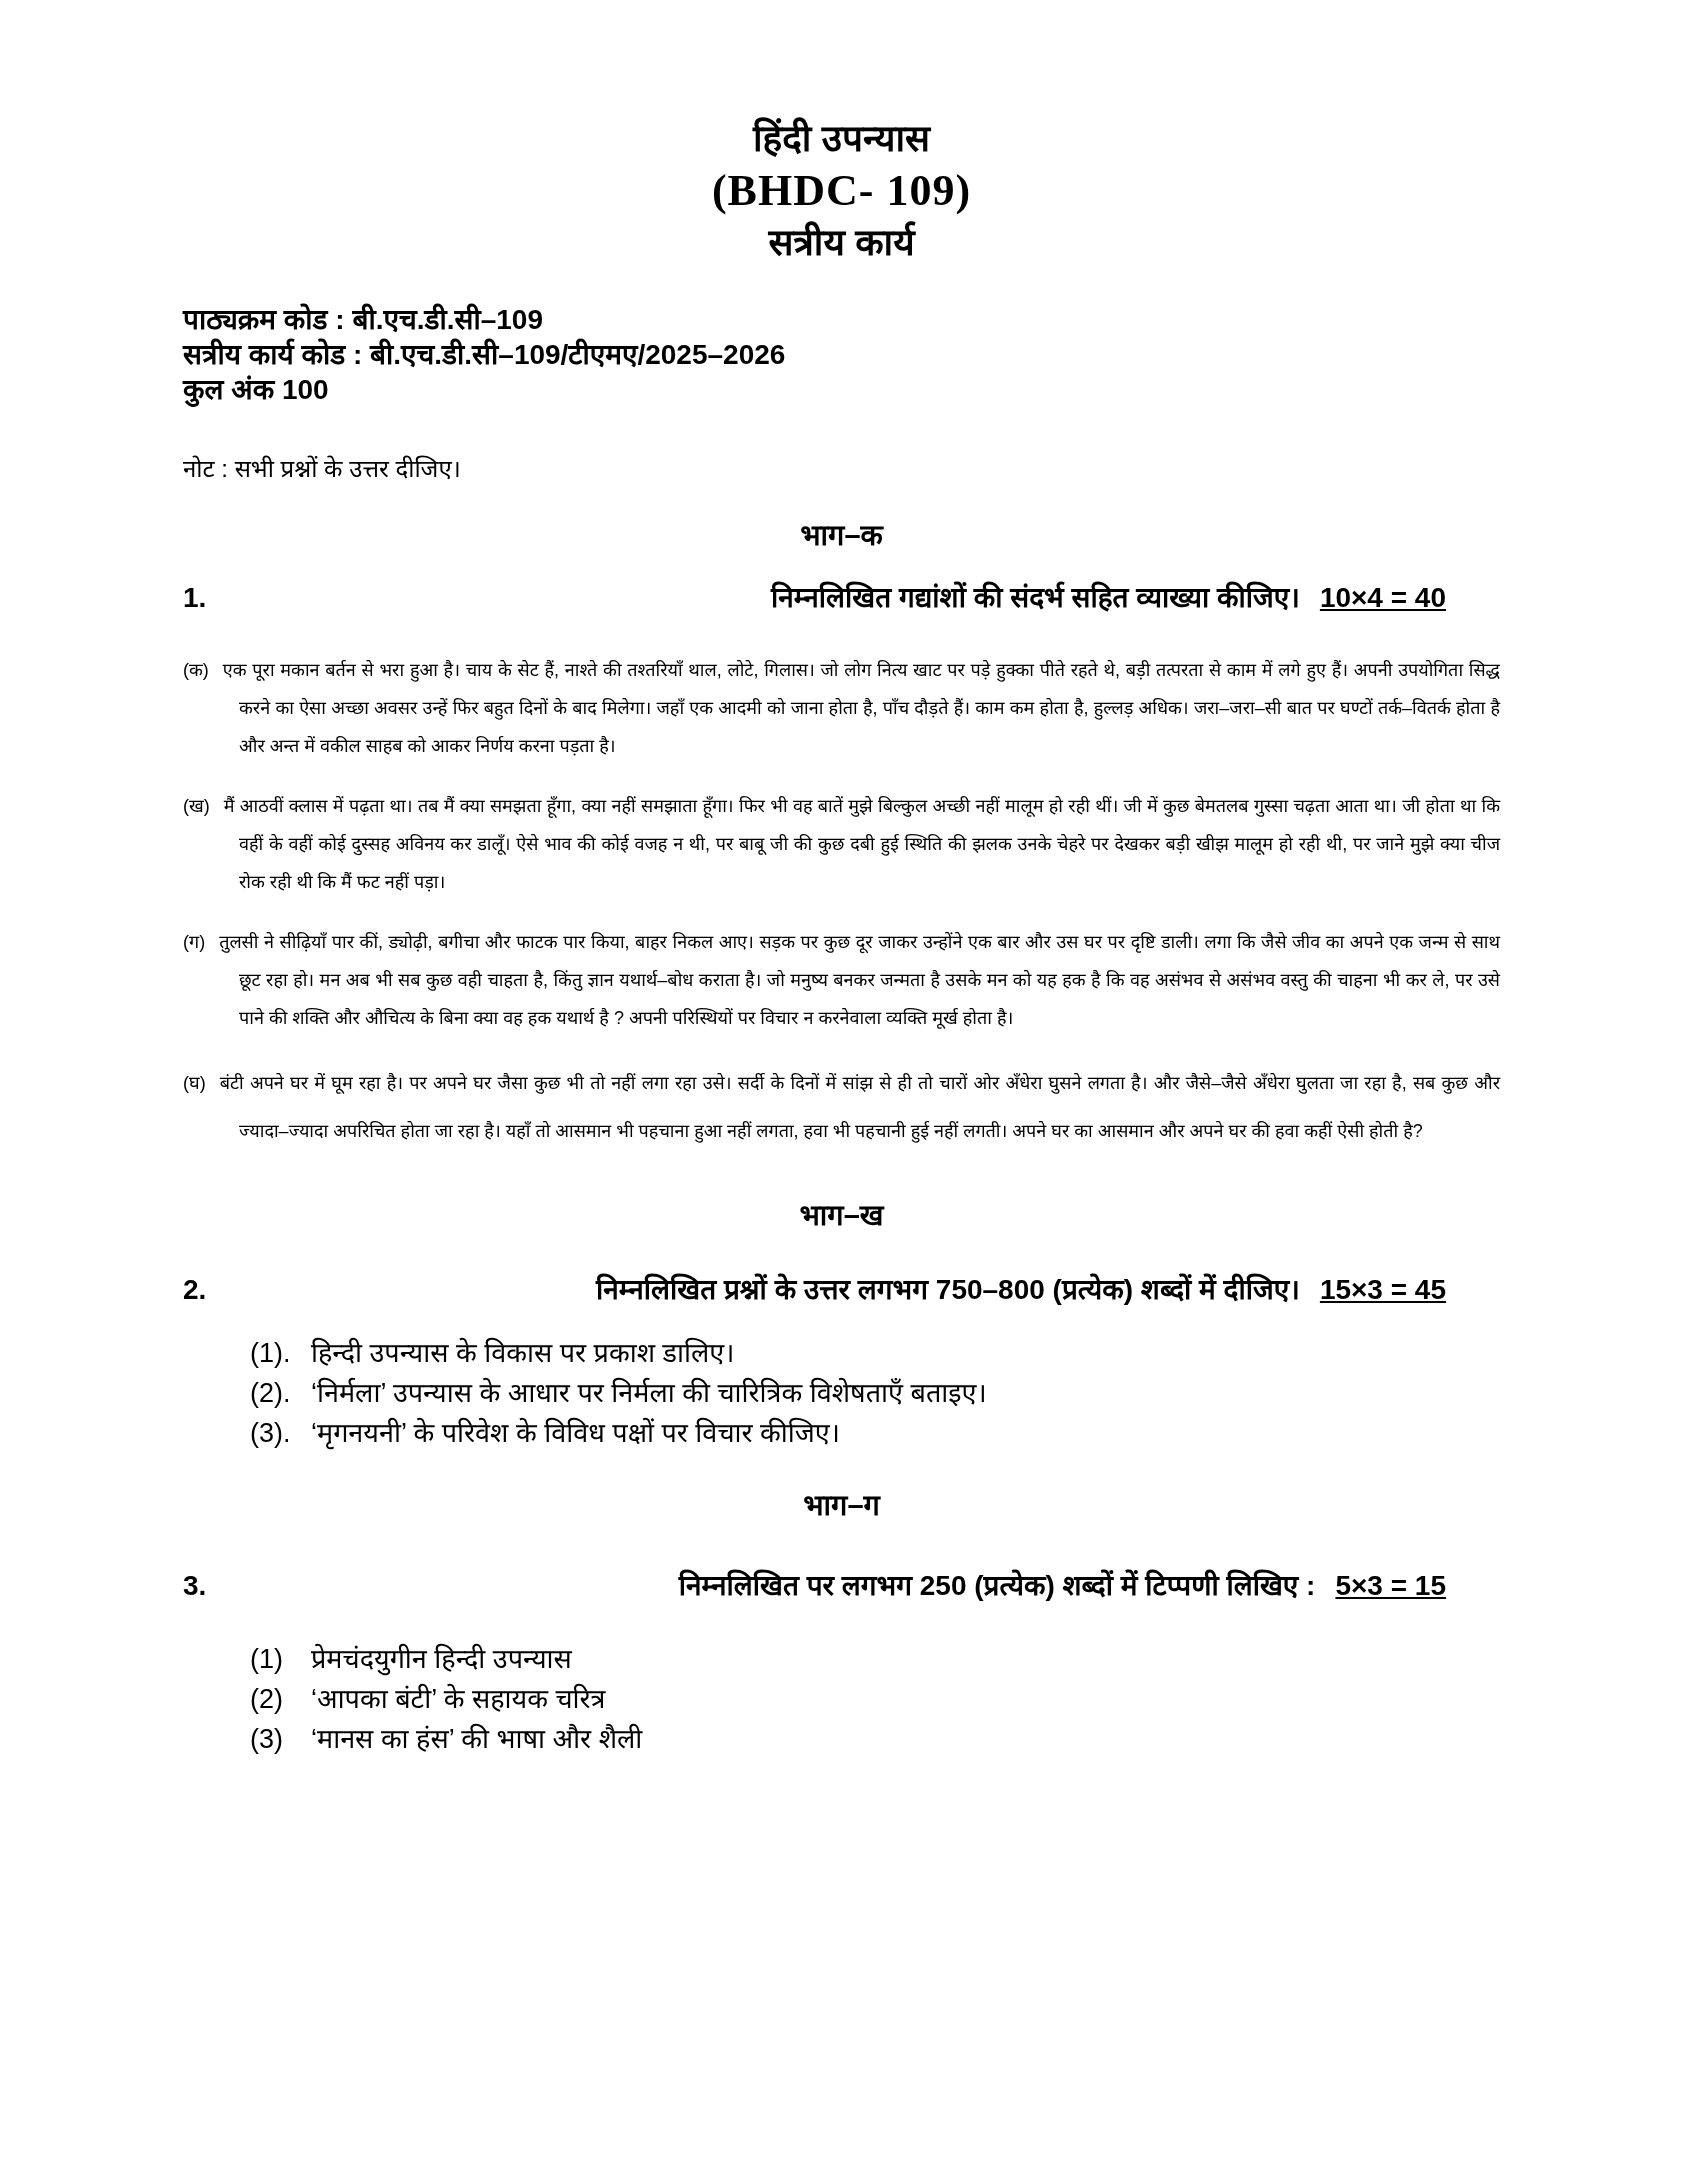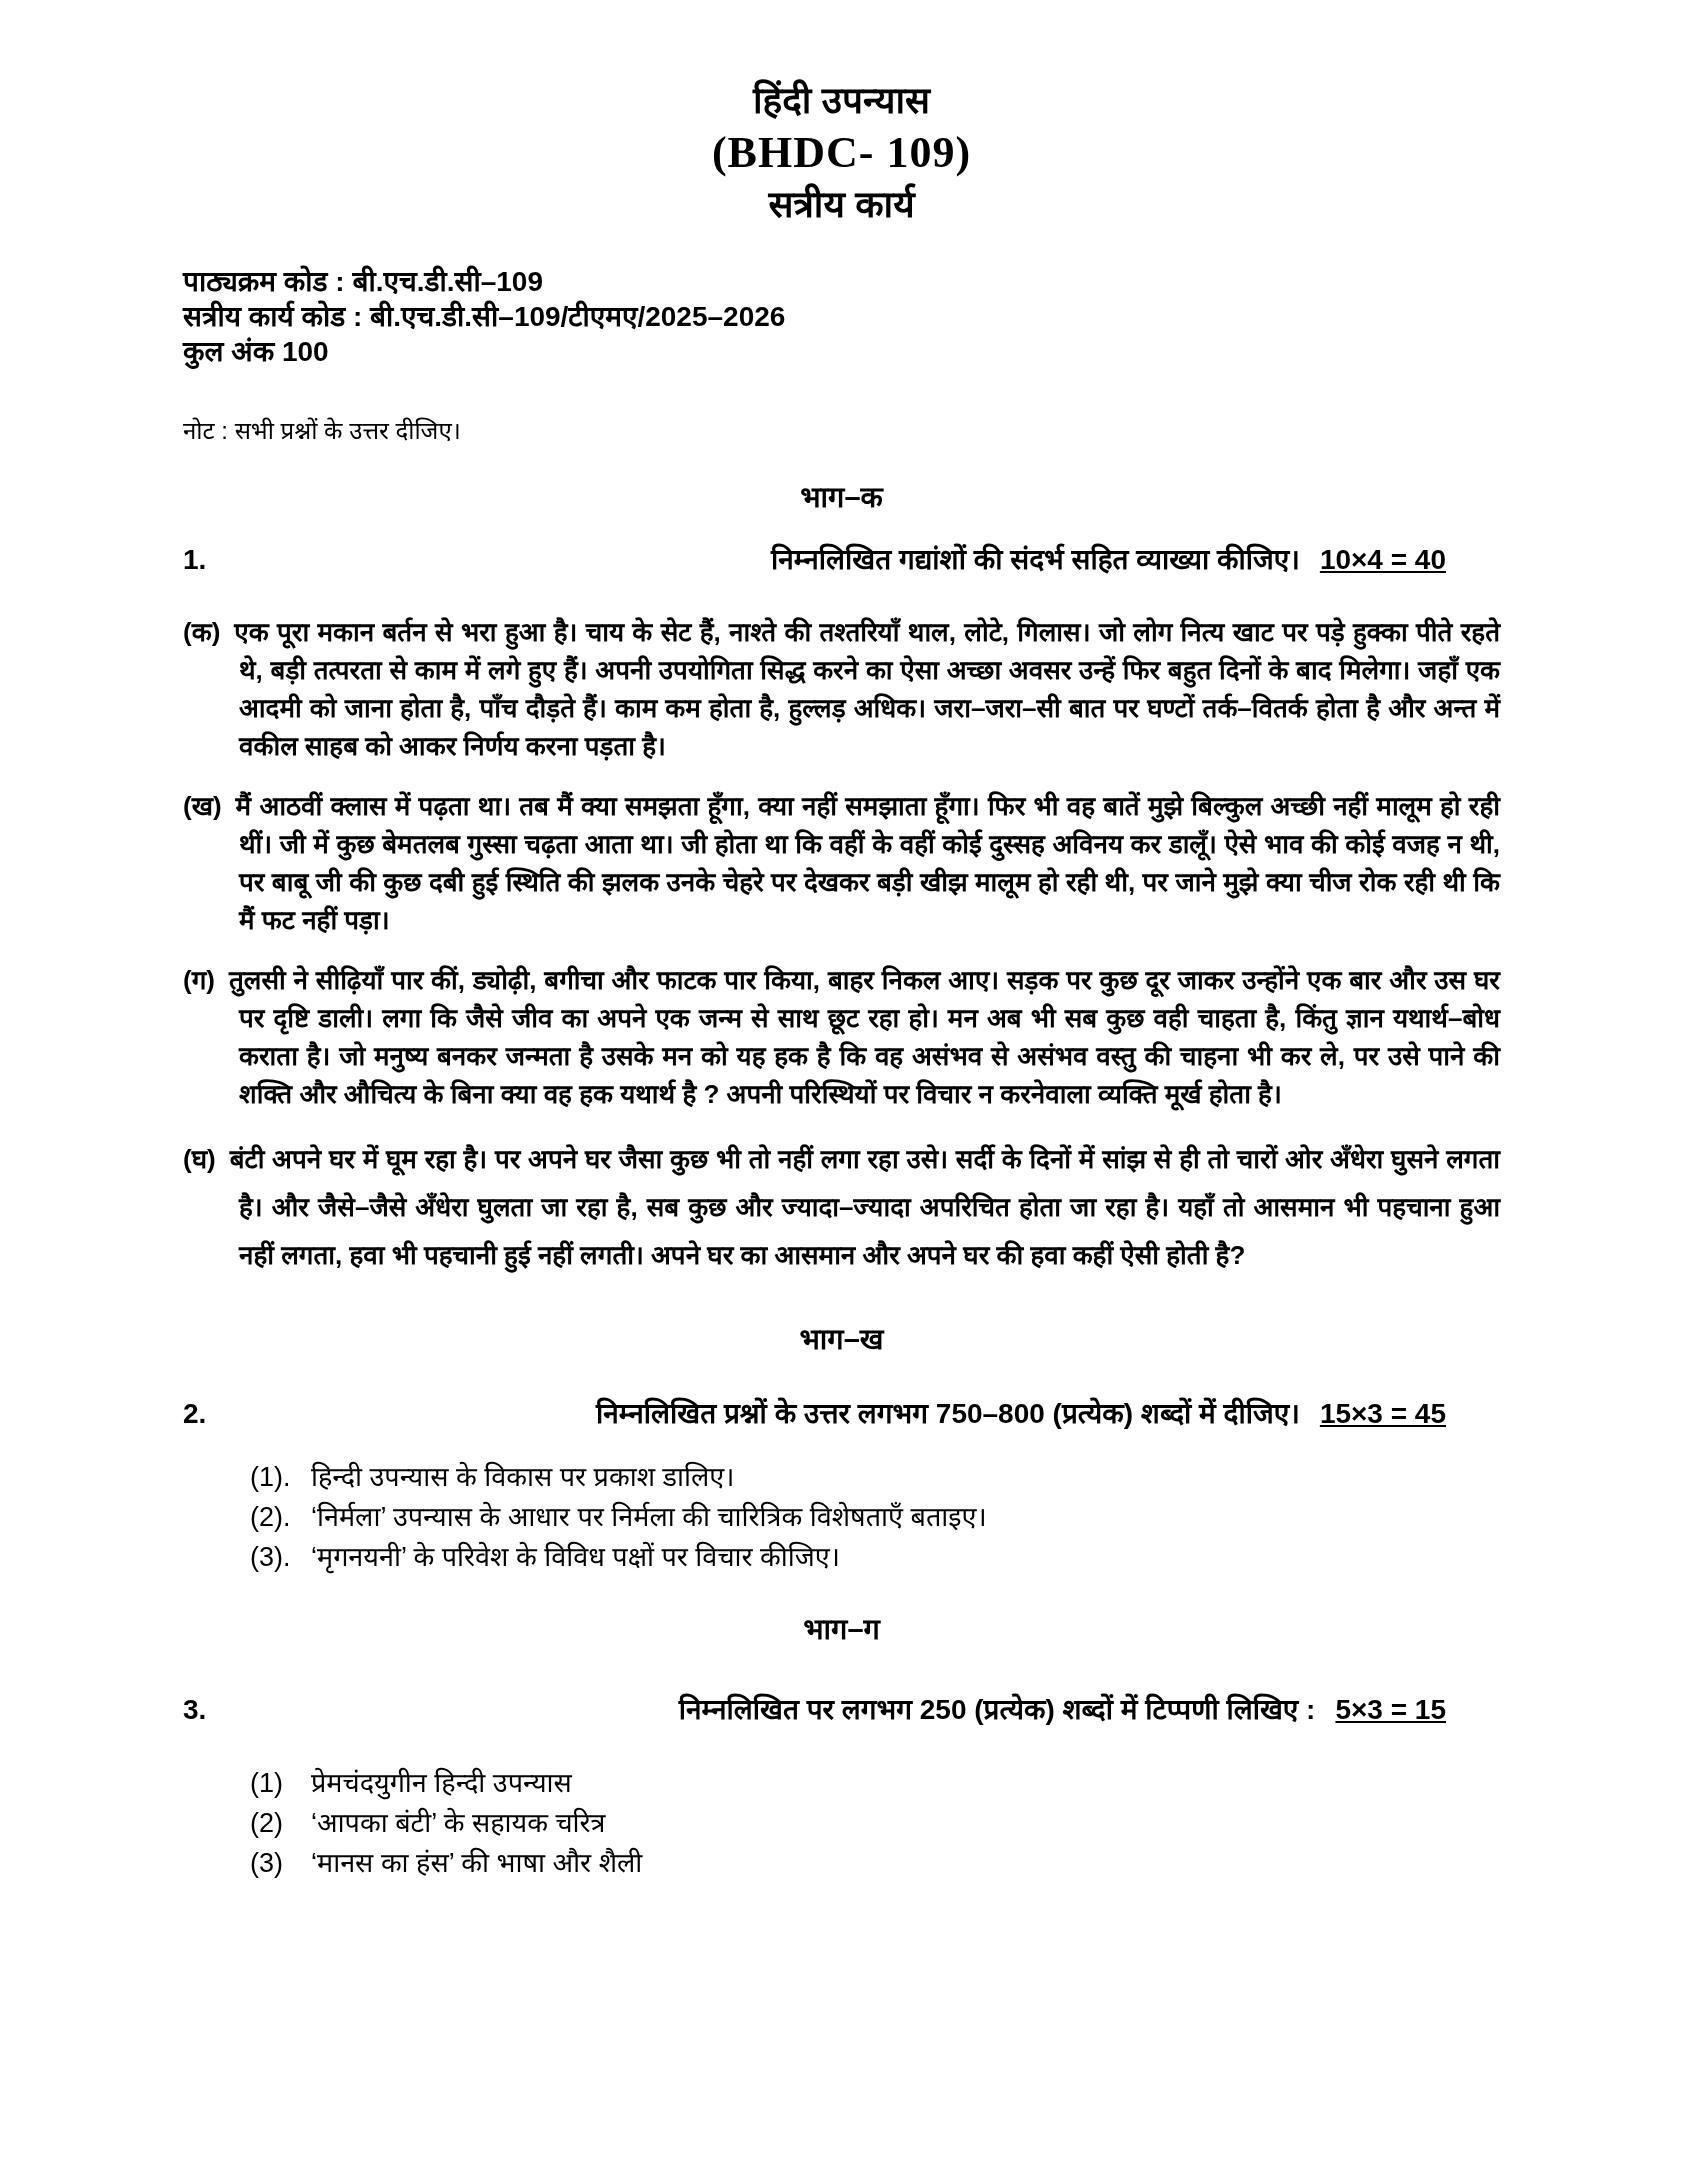--- a/index.html
+++ b/index.html
@@ -9,21 +9,21 @@
     height: 2178px;
     background: #ffffff;
     color: #000000;
     font-family: "Liberation Sans", "DejaVu Sans", sans-serif;
     overflow: hidden;
     box-sizing: border-box;
   }
   .content { margin: 0 183px; width: 1317px; }
 
   
-  .title-block { padding-top: 77px; text-align: center; }
+  .title-block { padding-top: 115px; text-align: center; }
   .t1 { font-size: 37px; font-weight: 700; line-height: 48px; }
   .t2 {
     font-family: "Liberation Serif", "DejaVu Serif", serif;
     font-size: 44px; font-weight: 700; line-height: 55px; letter-spacing: 1px;
   }
   .t3 { font-size: 37px; font-weight: 700; line-height: 50px; }
 
   
   .meta { margin-top: 34px; font-weight: 700; font-size: 28px; line-height: 35px; }
 
@@ -41,22 +41,22 @@
   .q1 { margin-top: 26px; }
   .q2 { margin-top: 38px; }
   .q3 { margin-top: 44px; }
   .qnum-tab { flex: none; width: 99px; }
   .qnum-inline { flex: none; margin-right: 11px; }
   .qtext { flex: 1 1 auto; text-align: right; }
   .qmarks { flex: none; margin-left: 20px; padding-right: 54px; white-space: nowrap; text-decoration: underline; }
 
   
   .passage {
-    font-size: 26px; line-height: 38px; text-align: justify;
-    padding-left: 56px; text-indent: -56px; font-weight: bold;
+    font-size: 18px; line-height: 38px; text-align: justify;
+    padding-left: 56px; text-indent: -56px;
   }
   .p-first { margin-top: 34px; }
   .p-next  { margin-top: 22px; }
   .p-loose { line-height: 48px; }
   .plabel { margin-right: 14px; }
 
   
   .subitems { margin-left: 67px; font-size: 27px; line-height: 40px; }
   .si-b { margin-top: 24px; }
   .si-c { margin-top: 34px; }

